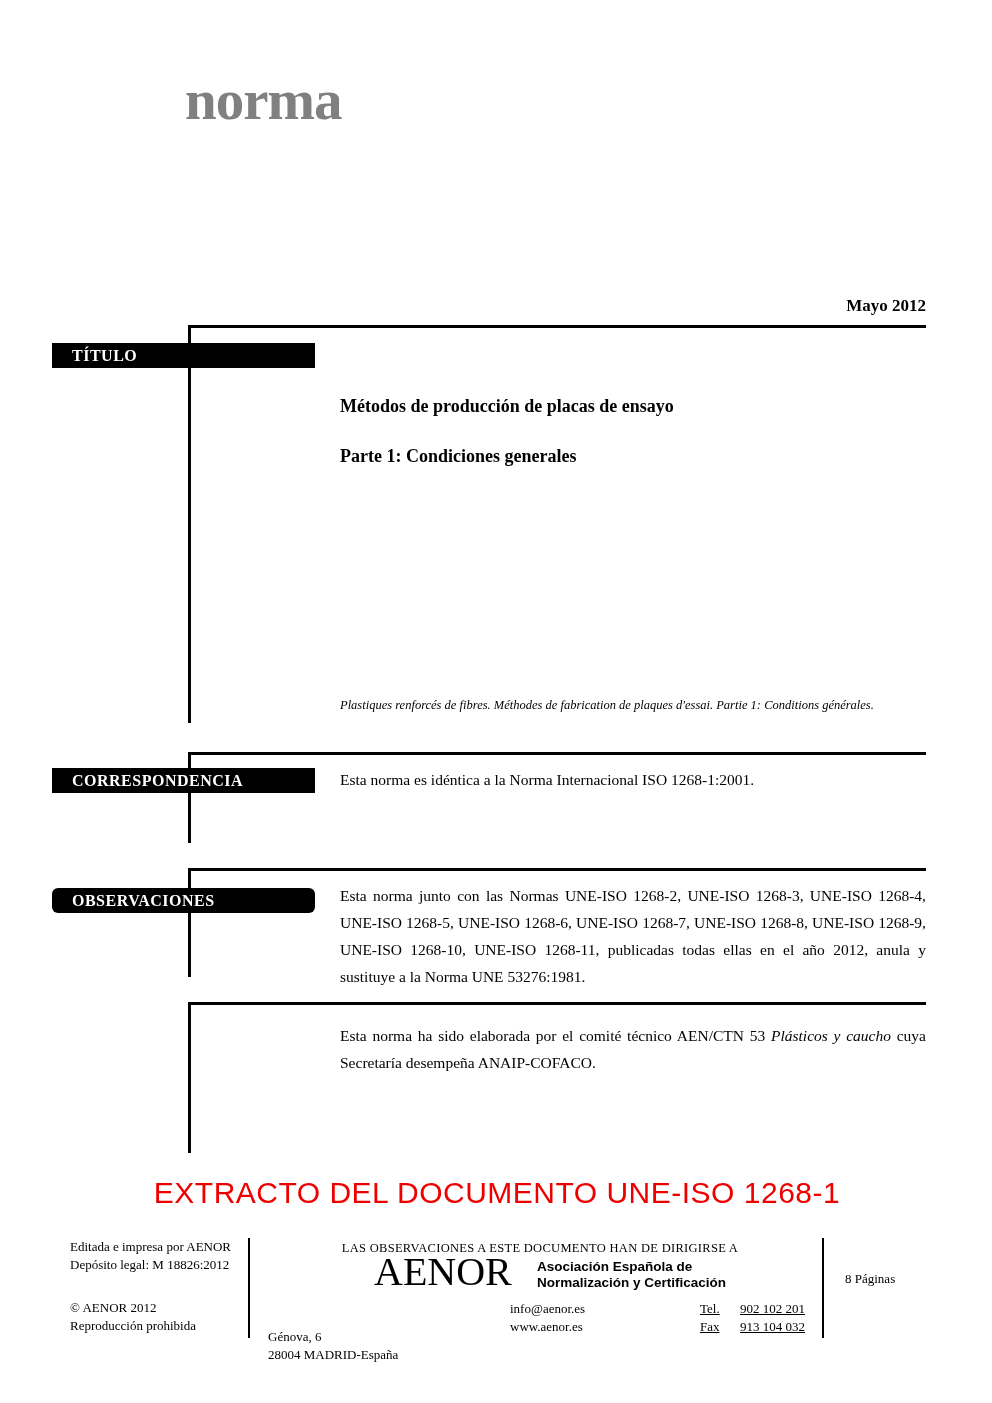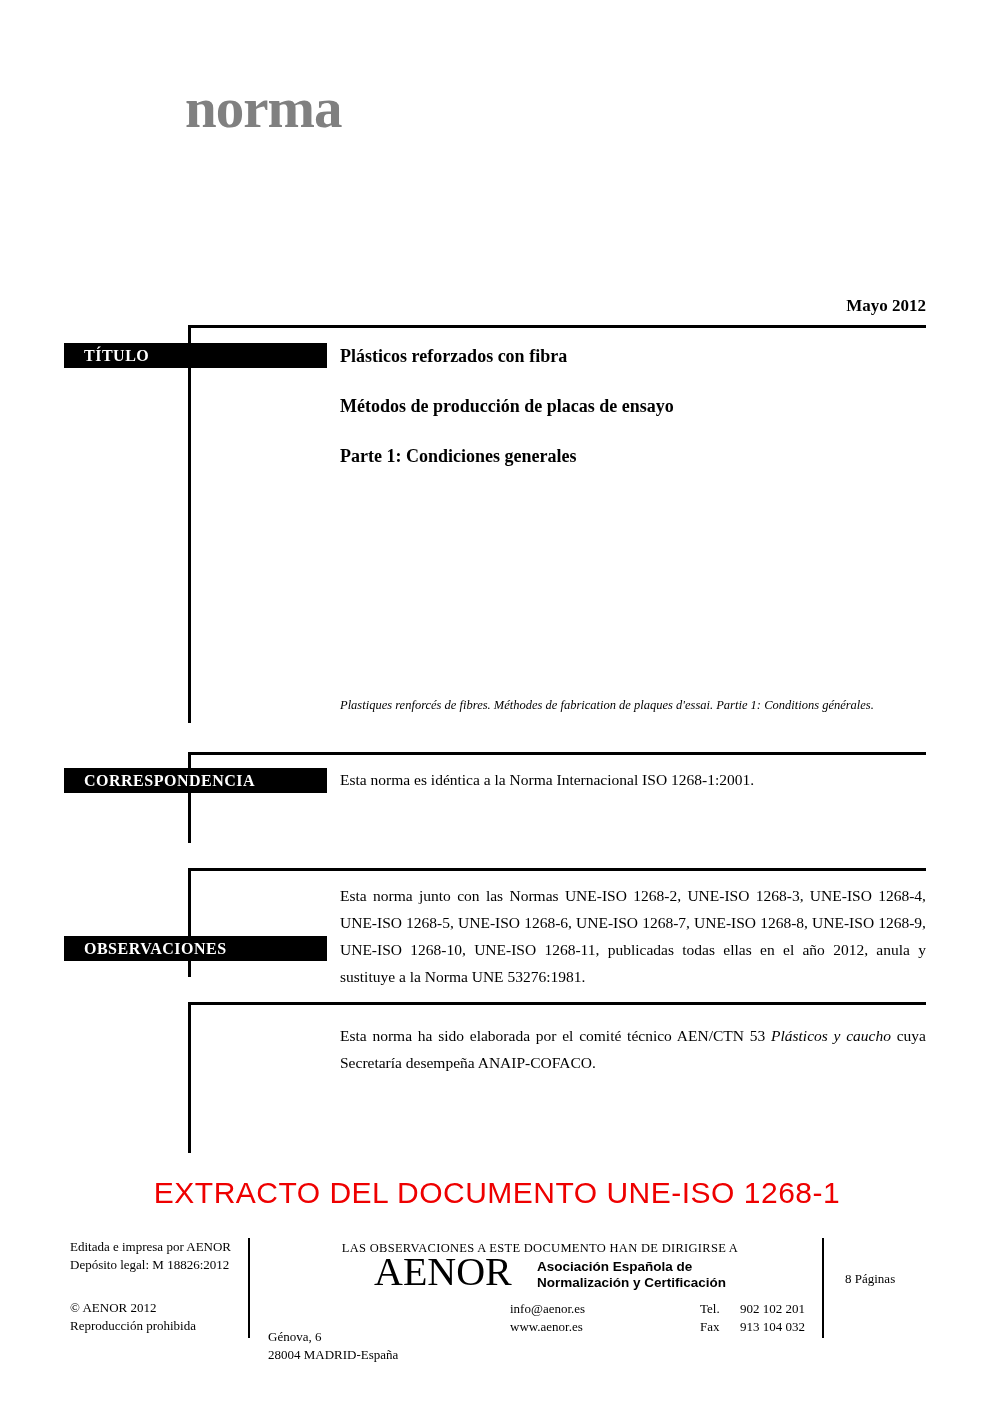--- a/index.html
+++ b/index.html
@@ -18,42 +18,40 @@
     overflow:hidden;
   }
   .abs{position:absolute;}
 
   
   .brand{
     left:185px;top:68px;
     font-size:57px;line-height:64px;
     font-weight:bold;color:var(--logo-gray);
     letter-spacing:-1px;
-    margin-top:8px;
   }
   .doc-code{
     right:66px;top:80px;
     font-size:26px;font-weight:bold;letter-spacing:0.5px;
   }
   .doc-date{
     right:66px;top:296px;
     font-size:17px;font-weight:bold;
   }
 
   
   .rule{left:188px;width:738px;height:3px;background:#000;}
   .vline{left:188px;width:3px;background:#000;}
   .label-box{
     left:52px;width:263px;height:25px;
     background:var(--label-bg);color:var(--label-fg);
     font-size:16px;font-weight:bold;
     line-height:25px;padding-left:20px;
     box-sizing:border-box;letter-spacing:0.5px;
     white-space:nowrap;
-    margin-left:12px;
   }
   .content{left:340px;width:586px;font-size:15.5px;line-height:27px;}
   .justify{text-align:justify;}
   .title-line{left:340px;width:586px;font-size:18px;font-weight:bold;}
   .trans{left:340px;width:600px;font-size:12.5px;font-style:italic;}
 
   
   .extract{
     left:12px;width:970px;top:1176px;
     text-align:center;
@@ -81,33 +79,32 @@
 <div id="page">
 
   <div class="abs brand">
     <div>norma</div>
   </div>
   <div class="abs doc-date">Mayo 2012</div>
 
   <div class="abs rule" style="top:325px;"></div>
   <div class="abs vline" style="top:325px;height:398px;"></div>
   <div class="abs label-box" style="top:343px;">TÍTULO</div>
-  <div class="abs title-line" style="top:346px;">Plásticos reforzados con fibra</div>
   <div class="abs title-line" style="top:396px;">Métodos de producción de placas de ensayo</div>
   <div class="abs title-line" style="top:446px;">Parte 1: Condiciones generales</div>
   <div class="abs trans" style="top:698px;">Plastiques renforcés de fibres. Méthodes de fabrication de plaques d'essai. Partie 1: Conditions générales.</div>
 
   <div class="abs rule" style="top:752px;"></div>
   <div class="abs vline" style="top:752px;height:91px;"></div>
   <div class="abs label-box" style="top:768px;">CORRESPONDENCIA</div>
   <div class="abs content" style="top:766px;">Esta norma es idéntica a la Norma Internacional ISO 1268-1:2001.</div>
 
   <div class="abs rule" style="top:868px;"></div>
   <div class="abs vline" style="top:868px;height:109px;"></div>
-  <div class="abs label-box" style="top:936px;">OBSERVACIONES</div>
+  <div class="abs label-box" style="top:888px;border-radius:6px;">OBSERVACIONES</div>
   <div class="abs content justify" style="top:882px;">Esta norma junto con las Normas UNE-ISO 1268-2, UNE-ISO 1268-3, UNE-ISO 1268-4, UNE-ISO 1268-5, UNE-ISO 1268-6, UNE-ISO 1268-7, UNE-ISO 1268-8, UNE-ISO 1268-9, UNE-ISO 1268-10, UNE-ISO 1268-11, publicadas todas ellas en el año 2012, anula y sustituye a la Norma UNE 53276:1981.</div>
 
   <div class="abs rule" style="top:1002px;"></div>
   <div class="abs vline" style="top:1002px;height:151px;"></div>
   <div class="abs content justify" style="top:1022px;">
     <span>Esta norma ha sido elaborada por el comité técnico AEN/CTN 53 </span><span style="font-style:italic;">Plásticos y caucho</span><span> cuya Secretaría desempeña ANAIP-COFACO.</span>
   </div>
 
   <div class="abs extract">EXTRACTO DEL DOCUMENTO UNE-ISO 1268-1</div>
 
@@ -131,21 +128,21 @@
   </div>
 
   <div class="abs f-small" style="left:268px;top:1300px;margin-top:28px;">
     <div>Génova, 6</div>
     <div>28004 MADRID-España</div>
   </div>
   <div class="abs f-small" style="left:510px;top:1300px;">
     <div>info@aenor.es</div>
     <div>www.aenor.es</div>
   </div>
-  <div class="abs f-small" style="left:700px;top:1300px;">
+  <div class="abs f-small" style="left:700px;top:1300px;text-decoration:underline;">
     <div class="telfax-row">
       <span>Tel.</span>
       <span>902 102 201</span>
     </div>
     <div class="telfax-row">
       <span>Fax</span>
       <span>913 104 032</span>
     </div>
   </div>
 

